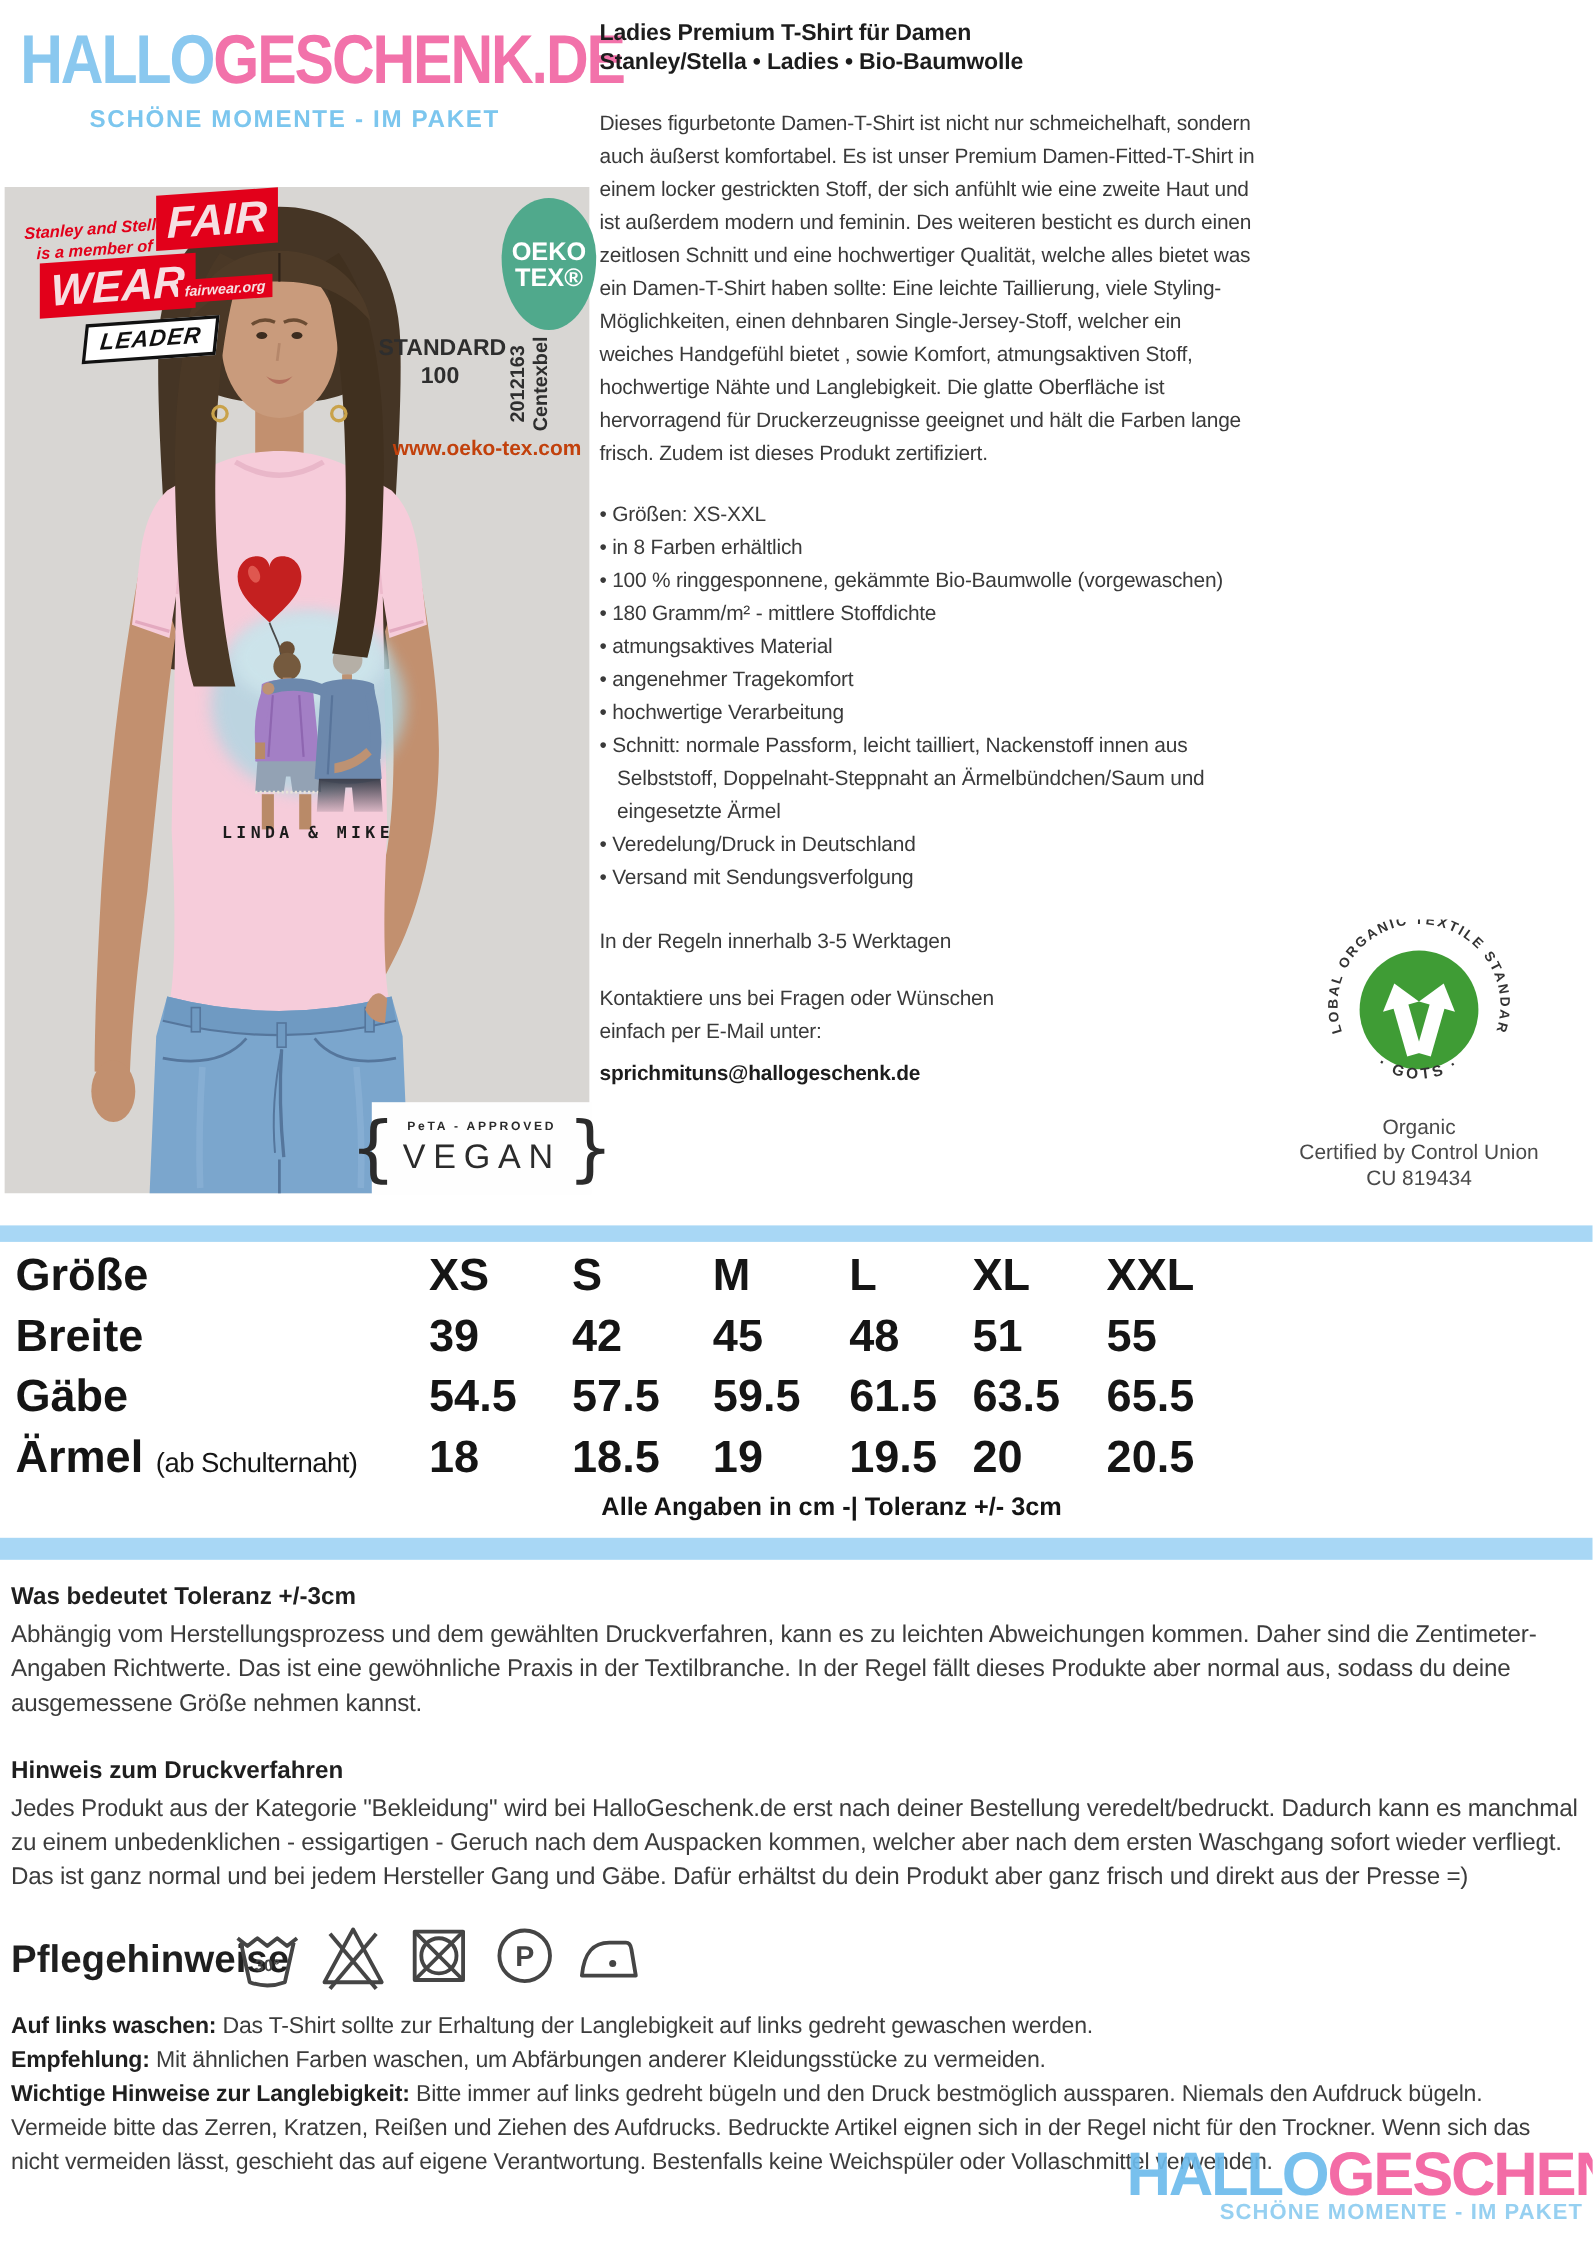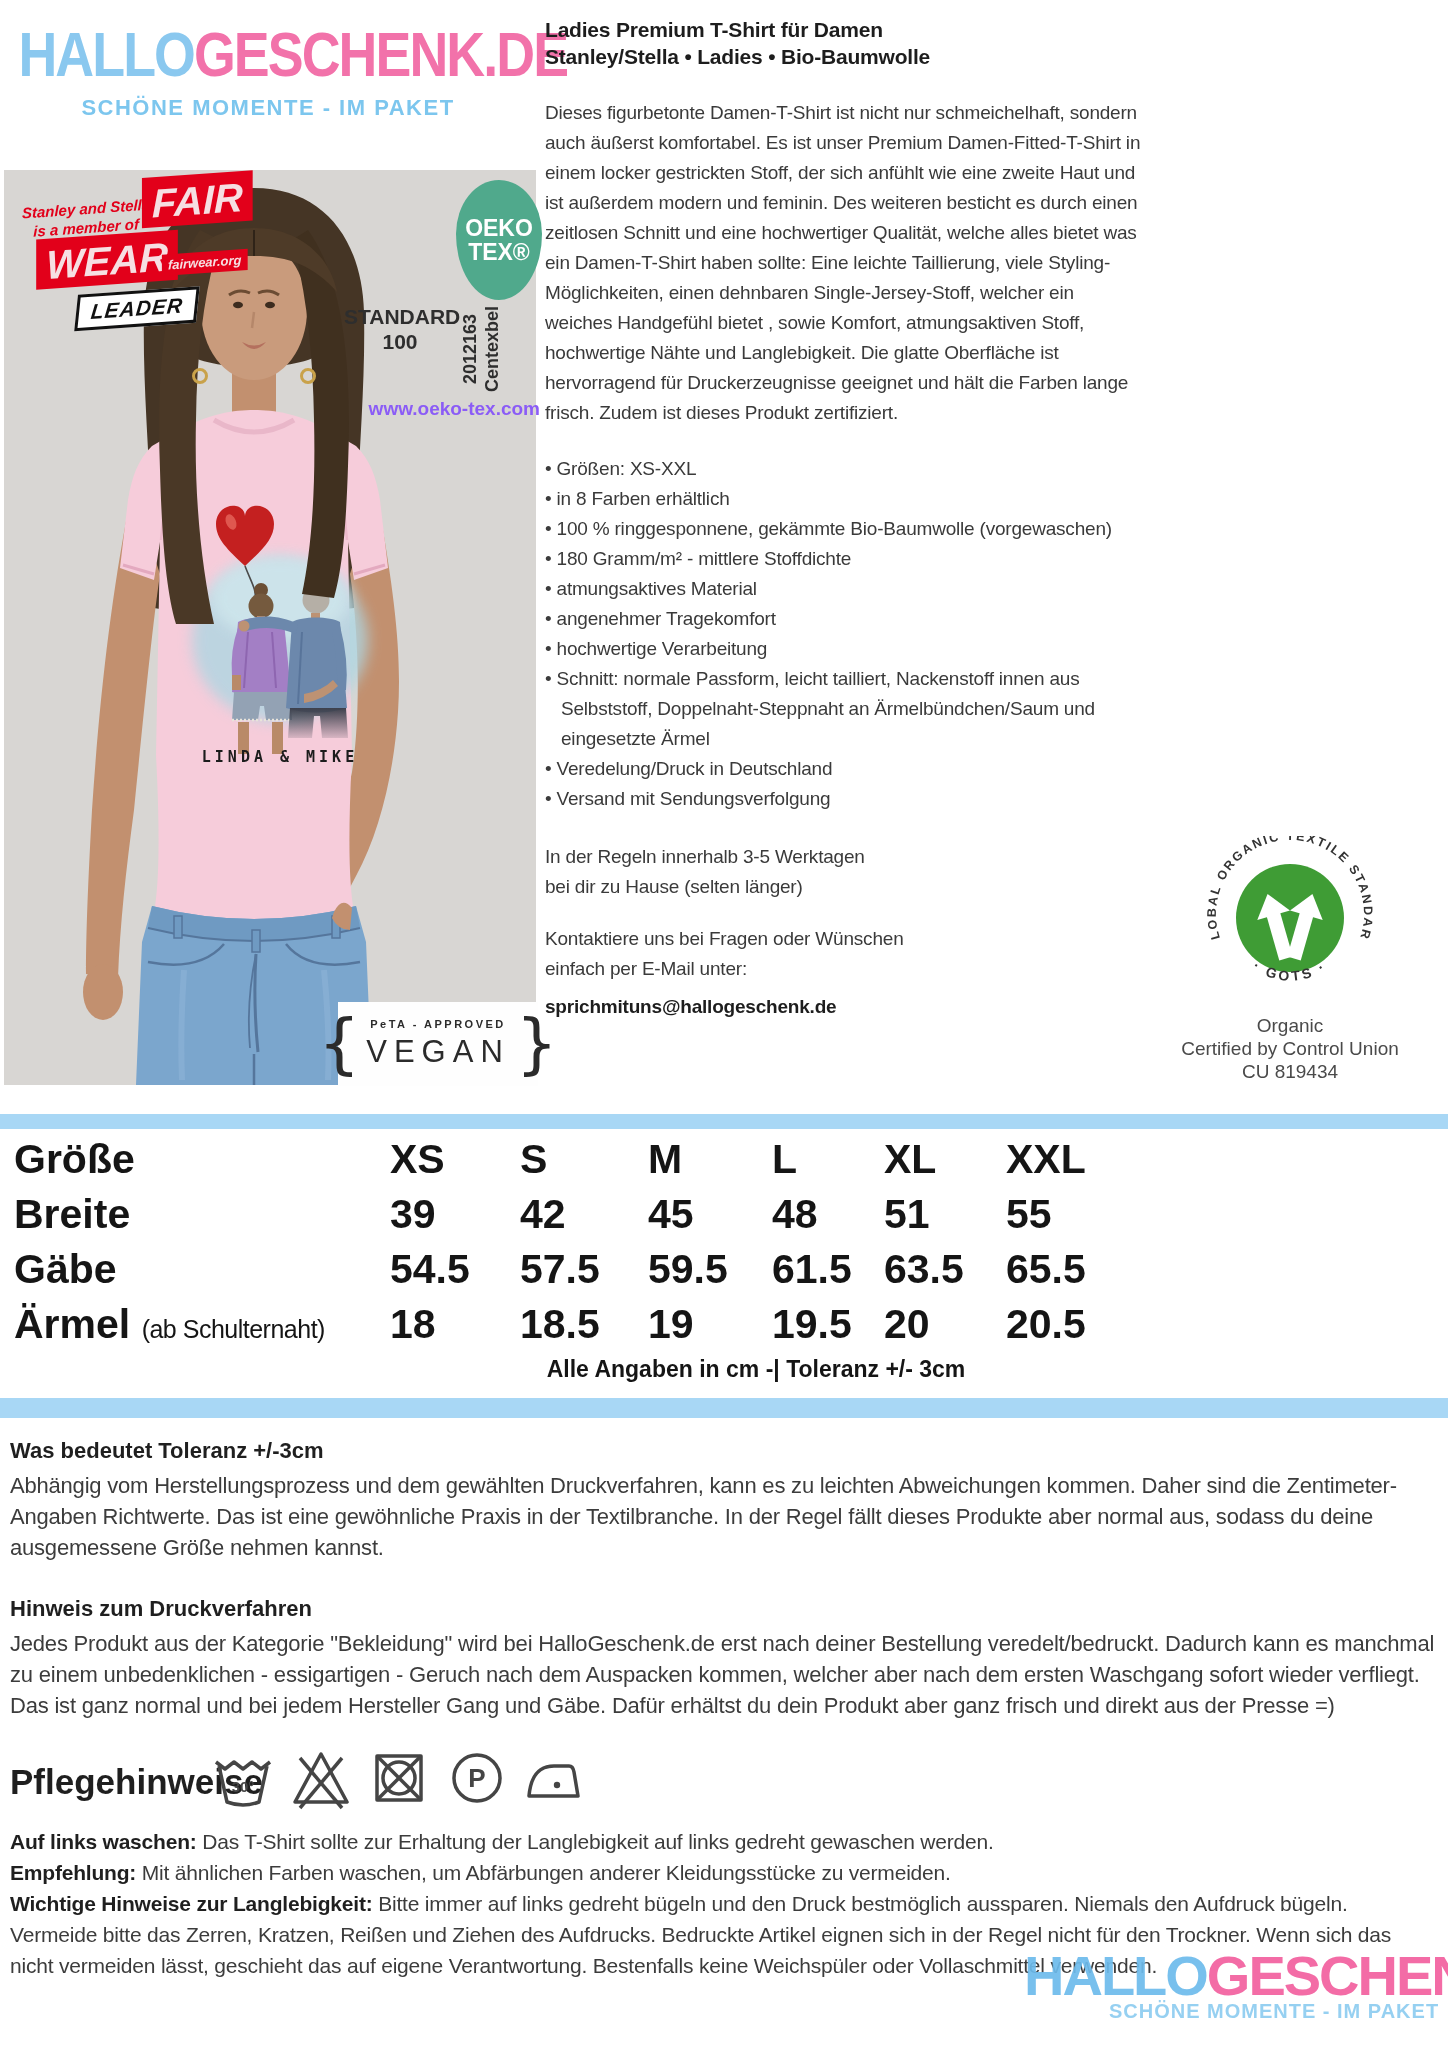--- a/index.html
+++ b/index.html
@@ -31,21 +31,21 @@
 
   
   .oeko{position:absolute;left:340px;top:6px;width:196px;height:268px;font-style:normal;}
   .oeko-shield{position:absolute;left:112px;top:4px;width:86px;height:120px;background:#50a98c;
                border-radius:50% 50% 50% 50% / 45% 45% 55% 55%;display:flex;align-items:center;justify-content:center;
                color:#fff;font-weight:bold;font-size:23px;line-height:1.05;text-align:center;}
   .oeko-standard{position:absolute;left:0px;top:128px;width:112px;text-align:center;color:#2e2e2e;
                  font-weight:bold;font-size:21px;line-height:1.2;}
   .oeko-cert{position:absolute;left:116px;top:108px;height:130px;writing-mode:vertical-rl;transform:rotate(180deg);
              color:#2e2e2e;font-weight:bold;font-size:18px;line-height:1.2;text-align:center;}
-  .oeko-url{position:absolute;left:0px;top:222px;width:196px;text-align:right;color:#8b5cf6;
+  .oeko-url{position:absolute;left:13px;top:222px;width:196px;text-align:left;color:#c2410c;
             font-weight:bold;font-size:19px;}
 
   
   .vegan{position:absolute;left:334px;top:832px;width:200px;height:84px;background:#fefefe;
          display:flex;align-items:center;justify-content:center;color:#2b2b2b;}
   .vegan-brace{font-size:66px;font-weight:normal;font-family:"DejaVu Sans",sans-serif;line-height:1;padding:0 2px;}
   .vegan-center{text-align:center;padding:0 4px;}
   .vegan-small{font-size:11px;font-weight:bold;letter-spacing:2.5px;white-space:nowrap;}
   .vegan-big{font-size:31px;letter-spacing:7px;margin-top:4px;white-space:nowrap;}
 
@@ -241,21 +241,20 @@
       <li>180 Gramm/m² - mittlere Stoffdichte</li>
       <li>atmungsaktives Material</li>
       <li>angenehmer Tragekomfort</li>
       <li>hochwertige Verarbeitung</li>
       <li>Schnitt: normale Passform, leicht tailliert, Nackenstoff innen aus Selbststoff, Doppelnaht-Steppnaht an Ärmelbündchen/Saum und eingesetzte Ärmel</li>
       <li>Veredelung/Druck in Deutschland</li>
       <li>Versand mit Sendungsverfolgung</li>
     </ul>
     <div class="gap28">
       <div class="prod-line">In der Regeln innerhalb 3-5 Werktagen</div>
-      <div class="prod-line">bei dir zu Hause (selten länger)</div>
     </div>
     <div class="gap22">
       <div class="prod-line">Kontaktiere uns bei Fragen oder Wünschen</div>
       <div class="prod-line">einfach per E-Mail unter:</div>
     </div>
     <div class="prod-email">sprichmituns@hallogeschenk.de</div>
   </div>
 
   <svg class="gots" viewBox="0 0 200 175">
     <defs>

